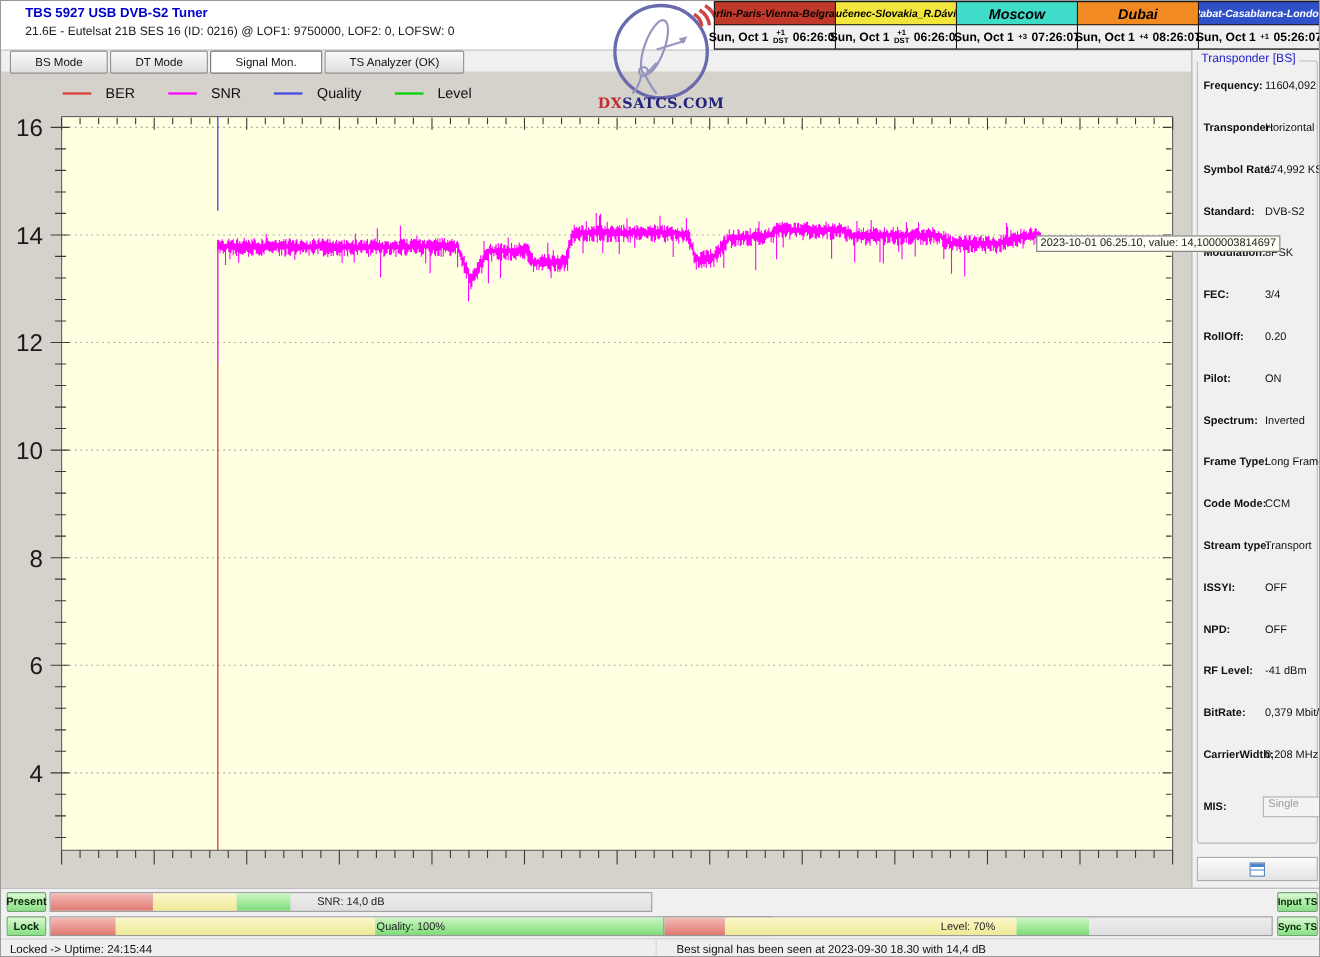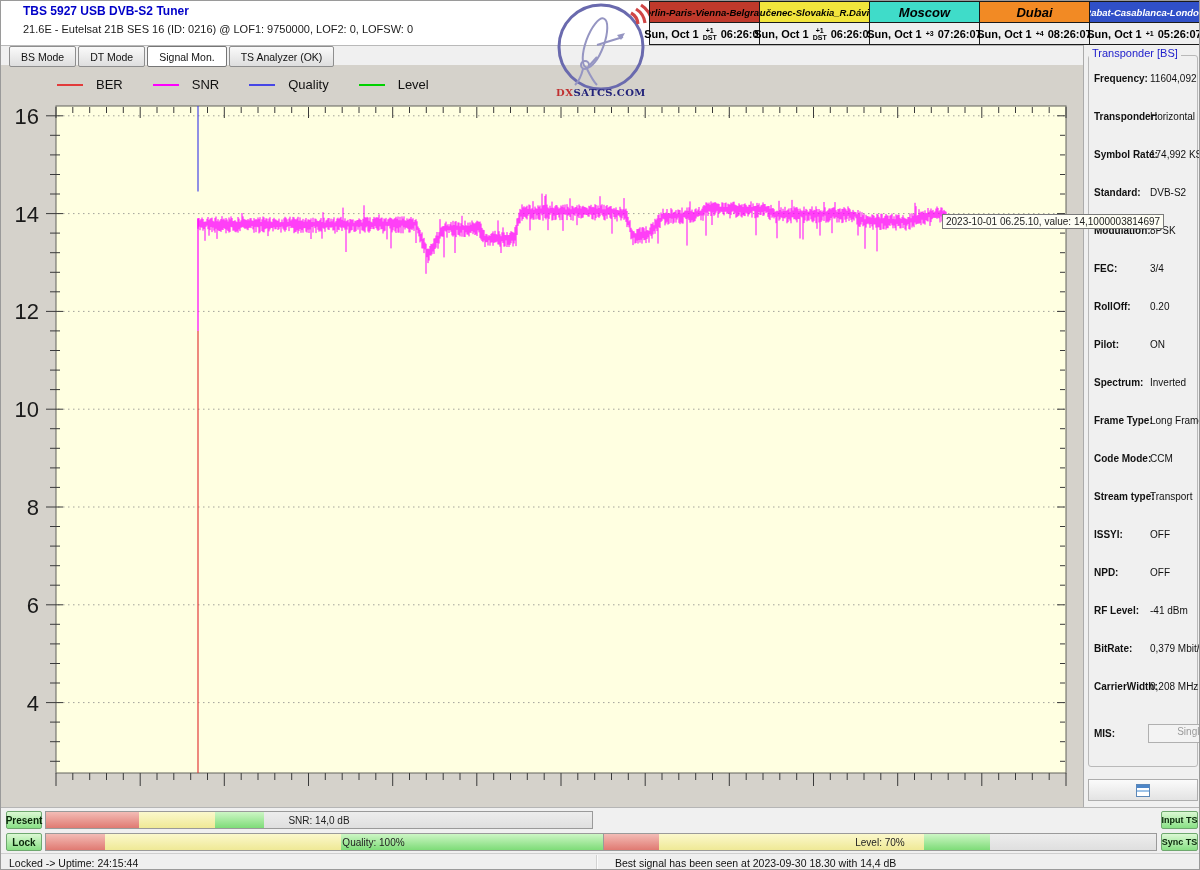--- a/index.html
+++ b/index.html
@@ -14,39 +14,39 @@
   .clocks{position:absolute;left:648px;top:0;display:flex;border:1px solid #1A1A1A;background:#1A1A1A;z-index:6;}
   .clock{width:109px;border-right:1px solid #1A1A1A;}
   .clock:last-child{border-right:none;}
   .clock-name{height:20px;display:flex;align-items:center;justify-content:center;font-weight:bold;font-style:italic;font-size:9.5px;white-space:nowrap;overflow:hidden;border-bottom:1px solid #1A1A1A;}
   .clock-name.big{font-size:13px;}
   .clock-time{height:21px;background:#EFEFEF;display:flex;align-items:center;justify-content:center;font-weight:bold;font-size:11px;color:#000;gap:3px;white-space:nowrap;}
   .c-off{display:inline-flex;flex-direction:column;align-items:center;justify-content:center;font-size:7px;line-height:7px;font-weight:bold;margin:0 1px;}
 
   
   .logo{position:absolute;left:538px;top:0;width:124px;height:108px;z-index:5;pointer-events:none;}
-  .logo-word{position:absolute;left:0;top:86px;width:124px;text-align:center;font-family:"DejaVu Serif",serif;font-weight:bold;font-size:10px;letter-spacing:.5px;}
+  .logo-word{position:absolute;left:0;top:86px;width:124px;text-align:center;font-family:"DejaVu Serif",serif;font-weight:bold;font-size:13px;letter-spacing:.5px;}
   .logo-word .dx{color:#C03030;}
   .logo-word .rest{color:#23237A;}
 
   
   .tabs{position:absolute;left:8px;top:45px;display:flex;gap:2px;z-index:2;}
-  .tab{height:19px;padding:0 11px;font-size:10.5px;color:#111;background:linear-gradient(#FAFAFA,#DEDEDE);border:1px solid #8E8E8E;border-radius:2px;display:flex;align-items:center;white-space:nowrap;cursor:default;}
+  .tab{height:19px;padding:0 22px;font-size:10.5px;color:#111;background:linear-gradient(#FAFAFA,#DEDEDE);border:1px solid #8E8E8E;border-radius:2px;display:flex;align-items:center;white-space:nowrap;cursor:default;}
   .tab.active{background:#FFFFFF;border-color:#767676;}
 
   
   .chartArea{position:absolute;left:0;top:64px;width:1082px;height:742px;background:#D5D2CB;}
   .legend{position:absolute;left:56px;top:12px;display:flex;align-items:center;font-size:13px;color:#111;}
   .leg-line{width:26px;border-top:2px solid #000;margin-right:13px;}
   .leg-label{margin-right:30px;}
   #plot{position:absolute;left:0;top:0;}
   .tooltip{position:absolute;left:941px;top:149px;height:13px;line-height:13px;background:#FDFDF4;border:1px solid #7A7A7A;font-size:10px;color:#222;padding:0 3px;white-space:nowrap;z-index:40;}
 
   
-  .sidebar{position:absolute;left:1082px;top:44px;width:118px;height:762px;background:#F0F0F0;border-left:1px solid #ABABAB;box-sizing:border-box;text-align:right;}
+  .sidebar{position:absolute;left:1082px;top:44px;width:118px;height:762px;background:#F0F0F0;border-left:1px solid #ABABAB;box-sizing:border-box;}
   .groupbox{position:absolute;left:4px;top:10px;width:108px;height:710px;border:1px solid #B9B9B9;border-radius:3px;}
   .gb-title{position:absolute;left:5px;top:2px;font-size:11px;color:#2121CC;background:#F0F0F0;padding:0 3px;z-index:2;white-space:nowrap;}
   .f-row{position:absolute;left:10px;width:88px;height:13px;font-size:10px;color:#111;}
   .f-label{position:absolute;left:0;top:0;font-weight:bold;white-space:nowrap;}
   .f-value{position:absolute;left:56px;top:0;white-space:nowrap;}
   .mis-box{position:absolute;left:54px;top:-4px;width:52px;height:15px;border:1px solid #B0B0B0;background:#F3F3F3;color:#9A9A9A;font-size:10px;padding:1px 4px;white-space:nowrap;}
   .side-btn{position:absolute;left:4px;top:734px;width:108px;height:20px;background:linear-gradient(#FBFBFB,#E3E3E3);border:1px solid #ADADAD;display:flex;align-items:center;justify-content:center;cursor:default;}
   .win-icon{width:12px;height:11px;border:1px solid #5B87B8;background:linear-gradient(to bottom,#4D86C8 0 3px,#FFFFFF 3px 5px,#9EC3E8 5px 7px,#FFFFFF 7px 11px);}
 
   

